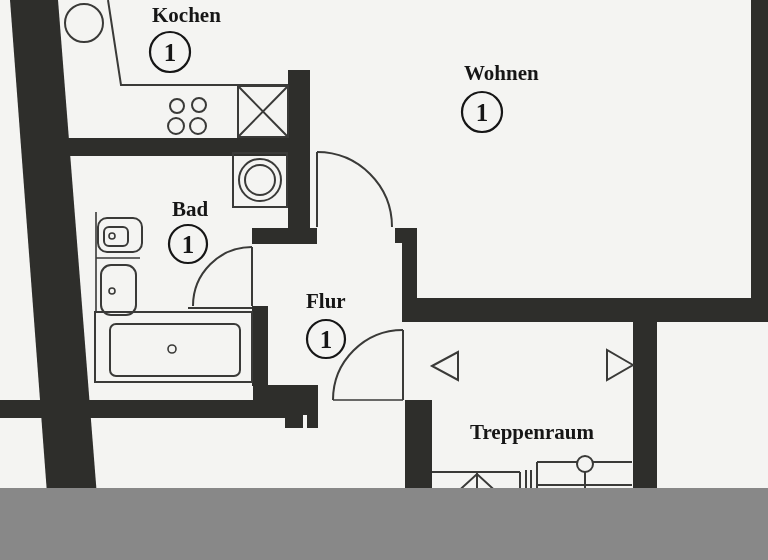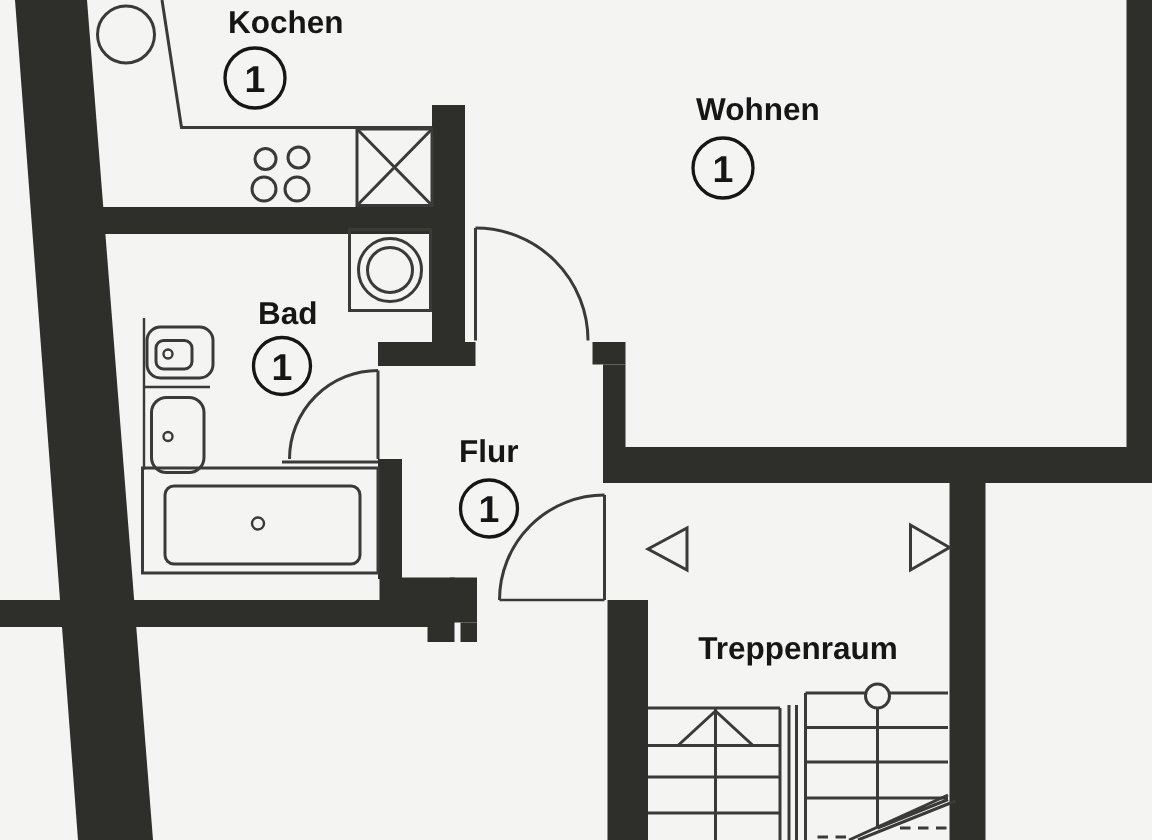--- a/index.html
+++ b/index.html
@@ -3,22 +3,22 @@
 <meta charset="utf-8">
 <style>
   :root{
     --paper:#f4f4f2;
     --wall:#2e2e2b;
     --line:#3a3a38;
     --ink:#161616;
   }
   html,body{margin:0;padding:0;background:#888;}
   .sheet{
-    position:relative;width:768px;height:560px;background:var(--paper);
-    overflow:hidden;font-family:Liberation Sans, sans-serif;
+    position:relative;width:768px;height:488px;background:var(--paper);
+    overflow:hidden;font-family:Liberation Serif, serif;
   }
   svg{display:block;width:768px;height:560px;}
   .wall{fill:var(--wall);stroke:none;}
   .ln{fill:none;stroke:var(--line);stroke-width:2;}
   .ln-thin{fill:none;stroke:var(--line);stroke-width:1.6;}
   .dash{fill:none;stroke:var(--line);stroke-width:2;stroke-dasharray:7 5;}
   .fixfill{fill:var(--paper);stroke:var(--line);stroke-width:2;}
   .room-label{fill:var(--ink);font-size:21px;font-weight:bold;}
   .room-num{fill:var(--ink);font-size:25px;font-weight:bold;text-anchor:middle;}
   .numcircle{fill:none;stroke:var(--ink);stroke-width:2.2;}

